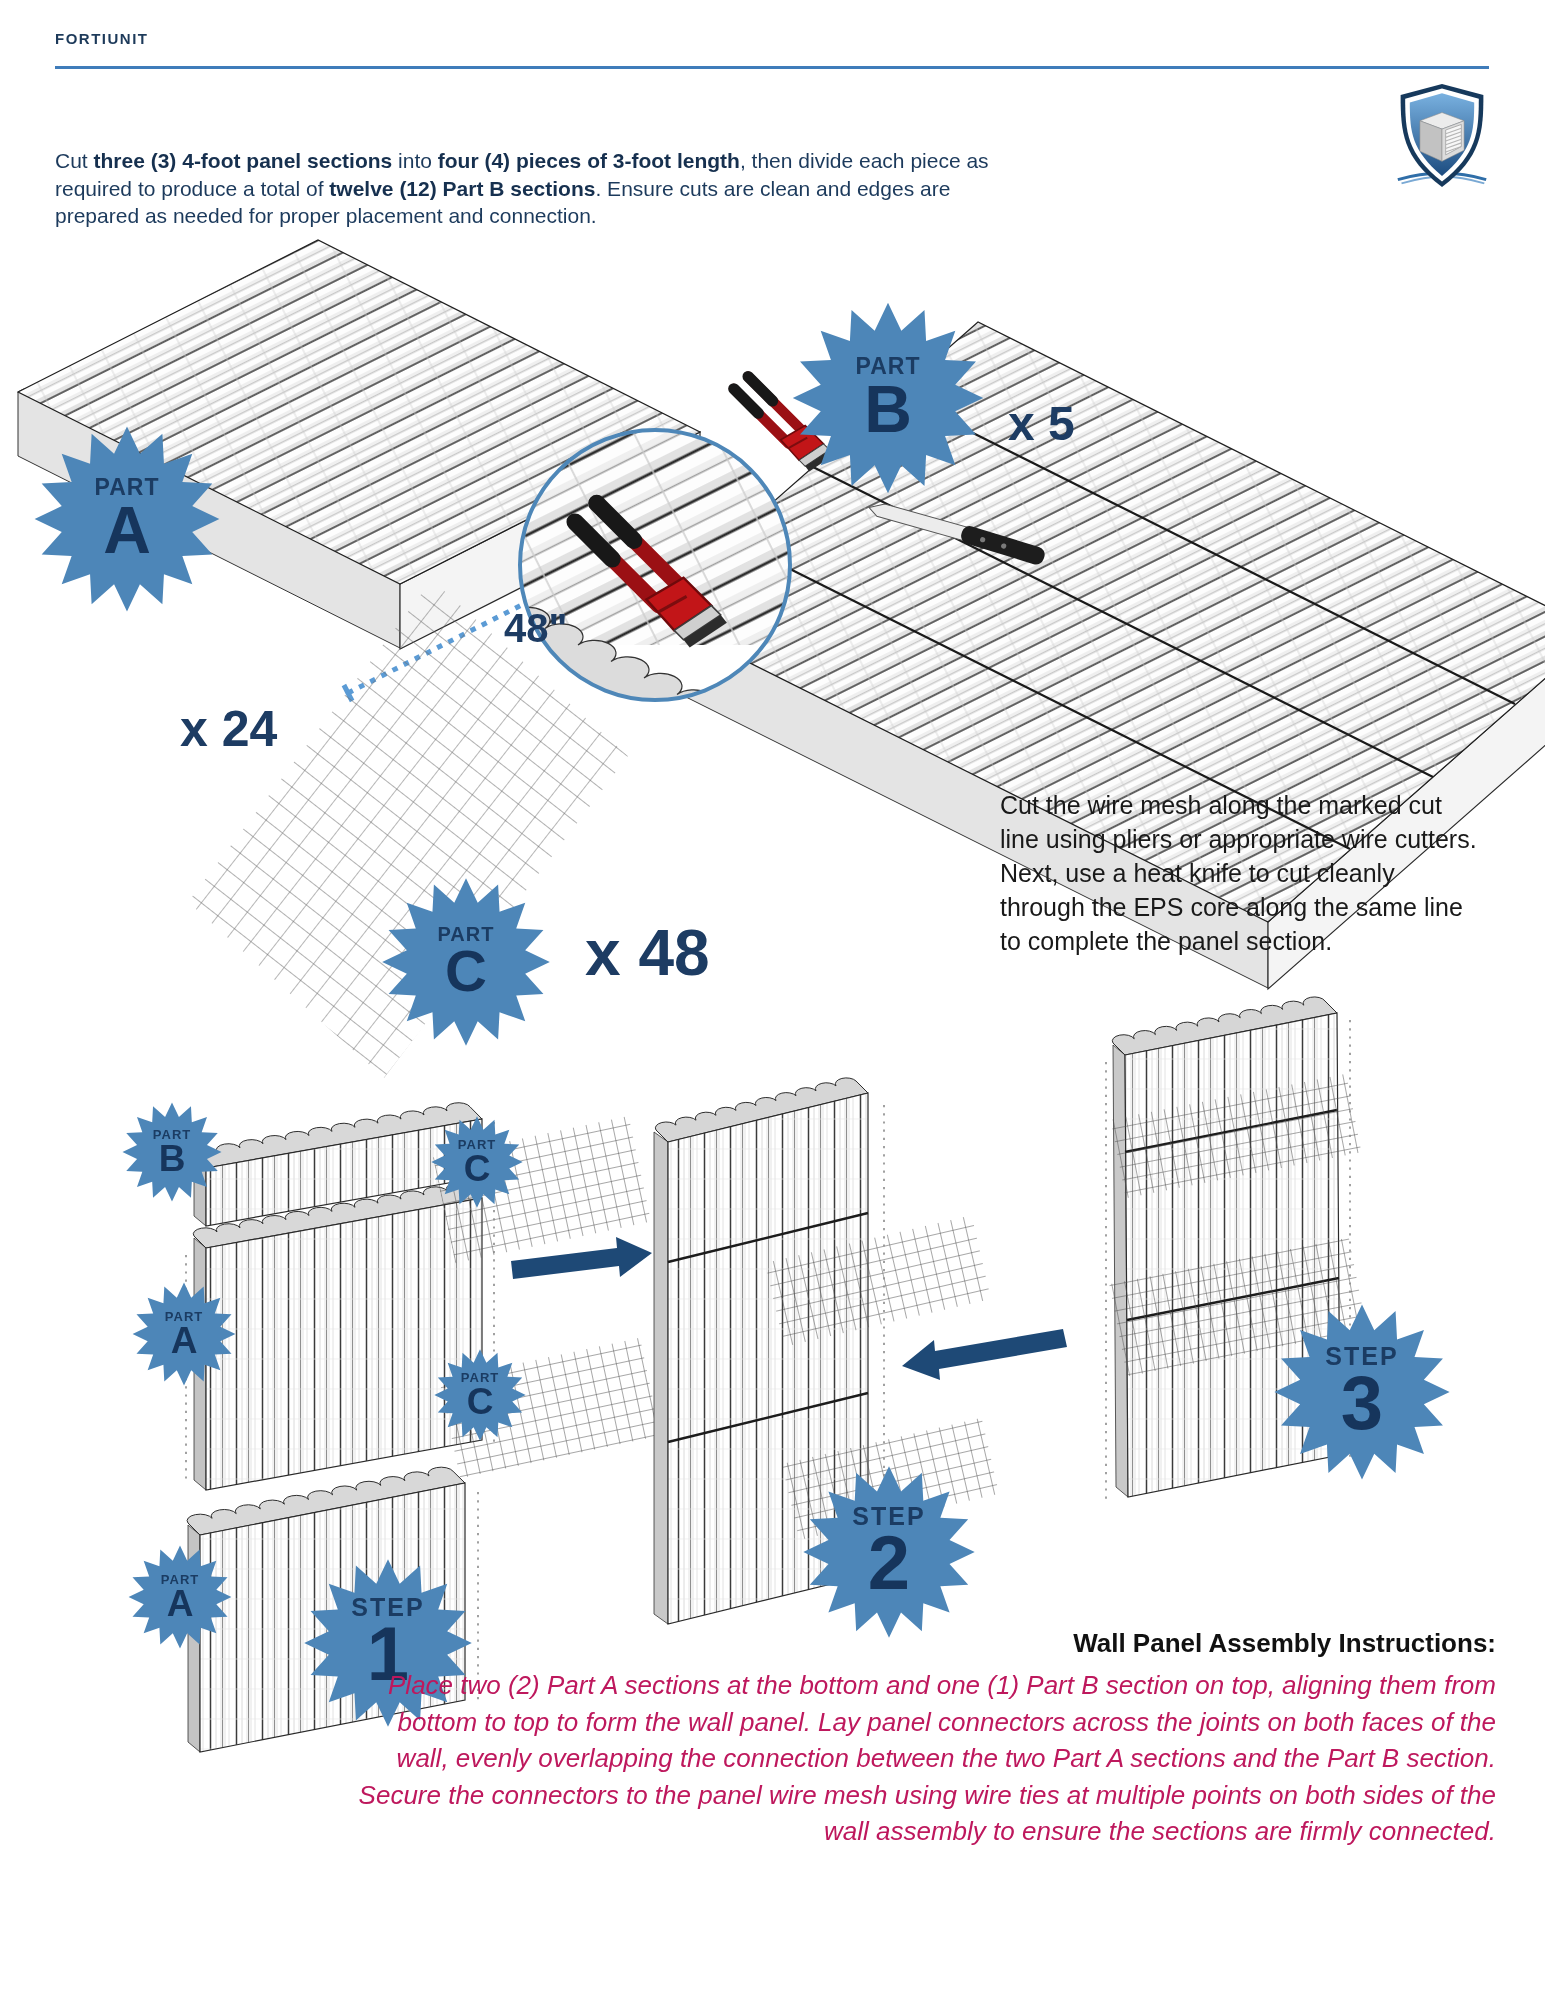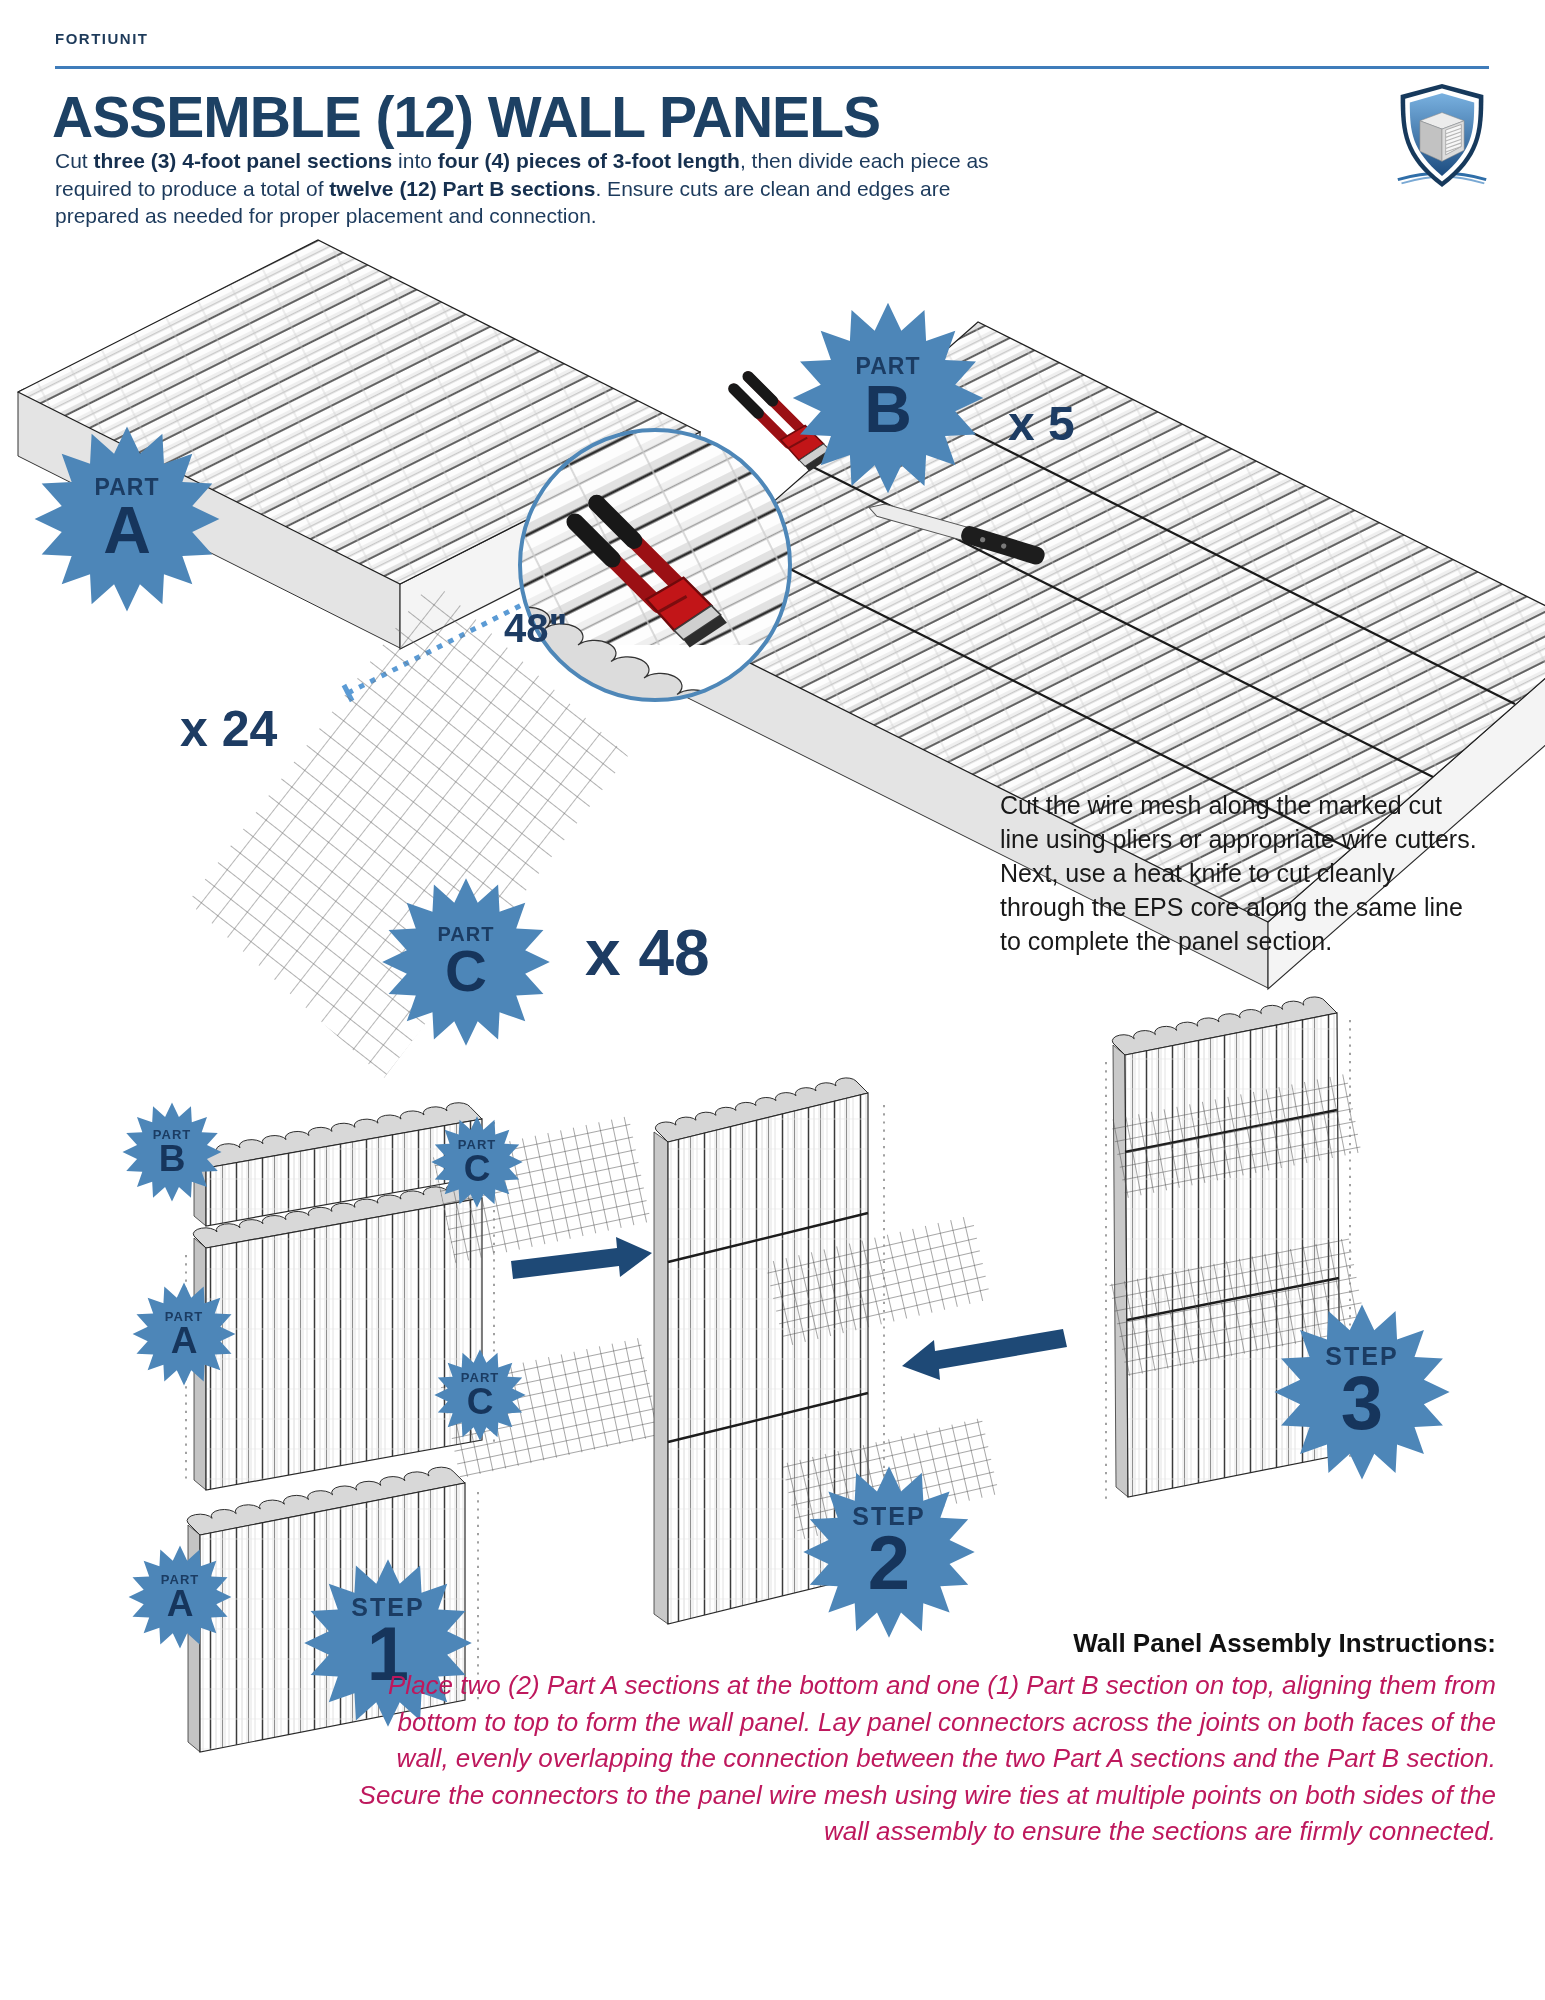--- a/index.html
+++ b/index.html
@@ -219,21 +219,20 @@
         <line x1="54" y1="62" x2="71" y2="56"></line>
           <line x1="54" y1="66" x2="71" y2="60"></line>
         <line x1="54" y1="70" x2="71" y2="64"></line>
           <line x1="54" y1="74" x2="71" y2="68"></line>
       </g>
     </g>
   </svg>
 
   <div class="abs brand">FORTIUNIT</div>
   <div class="abs hrule"></div>
-  <div class="abs title">ASSEMBLE (12) WALL PANELS</div>
   <div class="abs intro"><span>Cut </span><b>three (3) 4-foot panel sections</b><span> into </span><b>four (4) pieces of 3-foot length</b><span>, then divide each piece as required to produce a total of </span><b>twelve (12) Part B sections</b><span>. Ensure cuts are clean and edges are prepared as needed for proper placement and connection.</span></div>
 
   <div class="abs star st-lg" style="left:30px;top:422px;width:194px;height:194px;">
     <svg viewBox="-105 -105 210 210">
         <use href="#star16" fill="#4d86b8"></use>
       </svg>
     <div class="txt">
         <span class="sw">PART</span>
         <span class="sl">A</span>
       </div>

